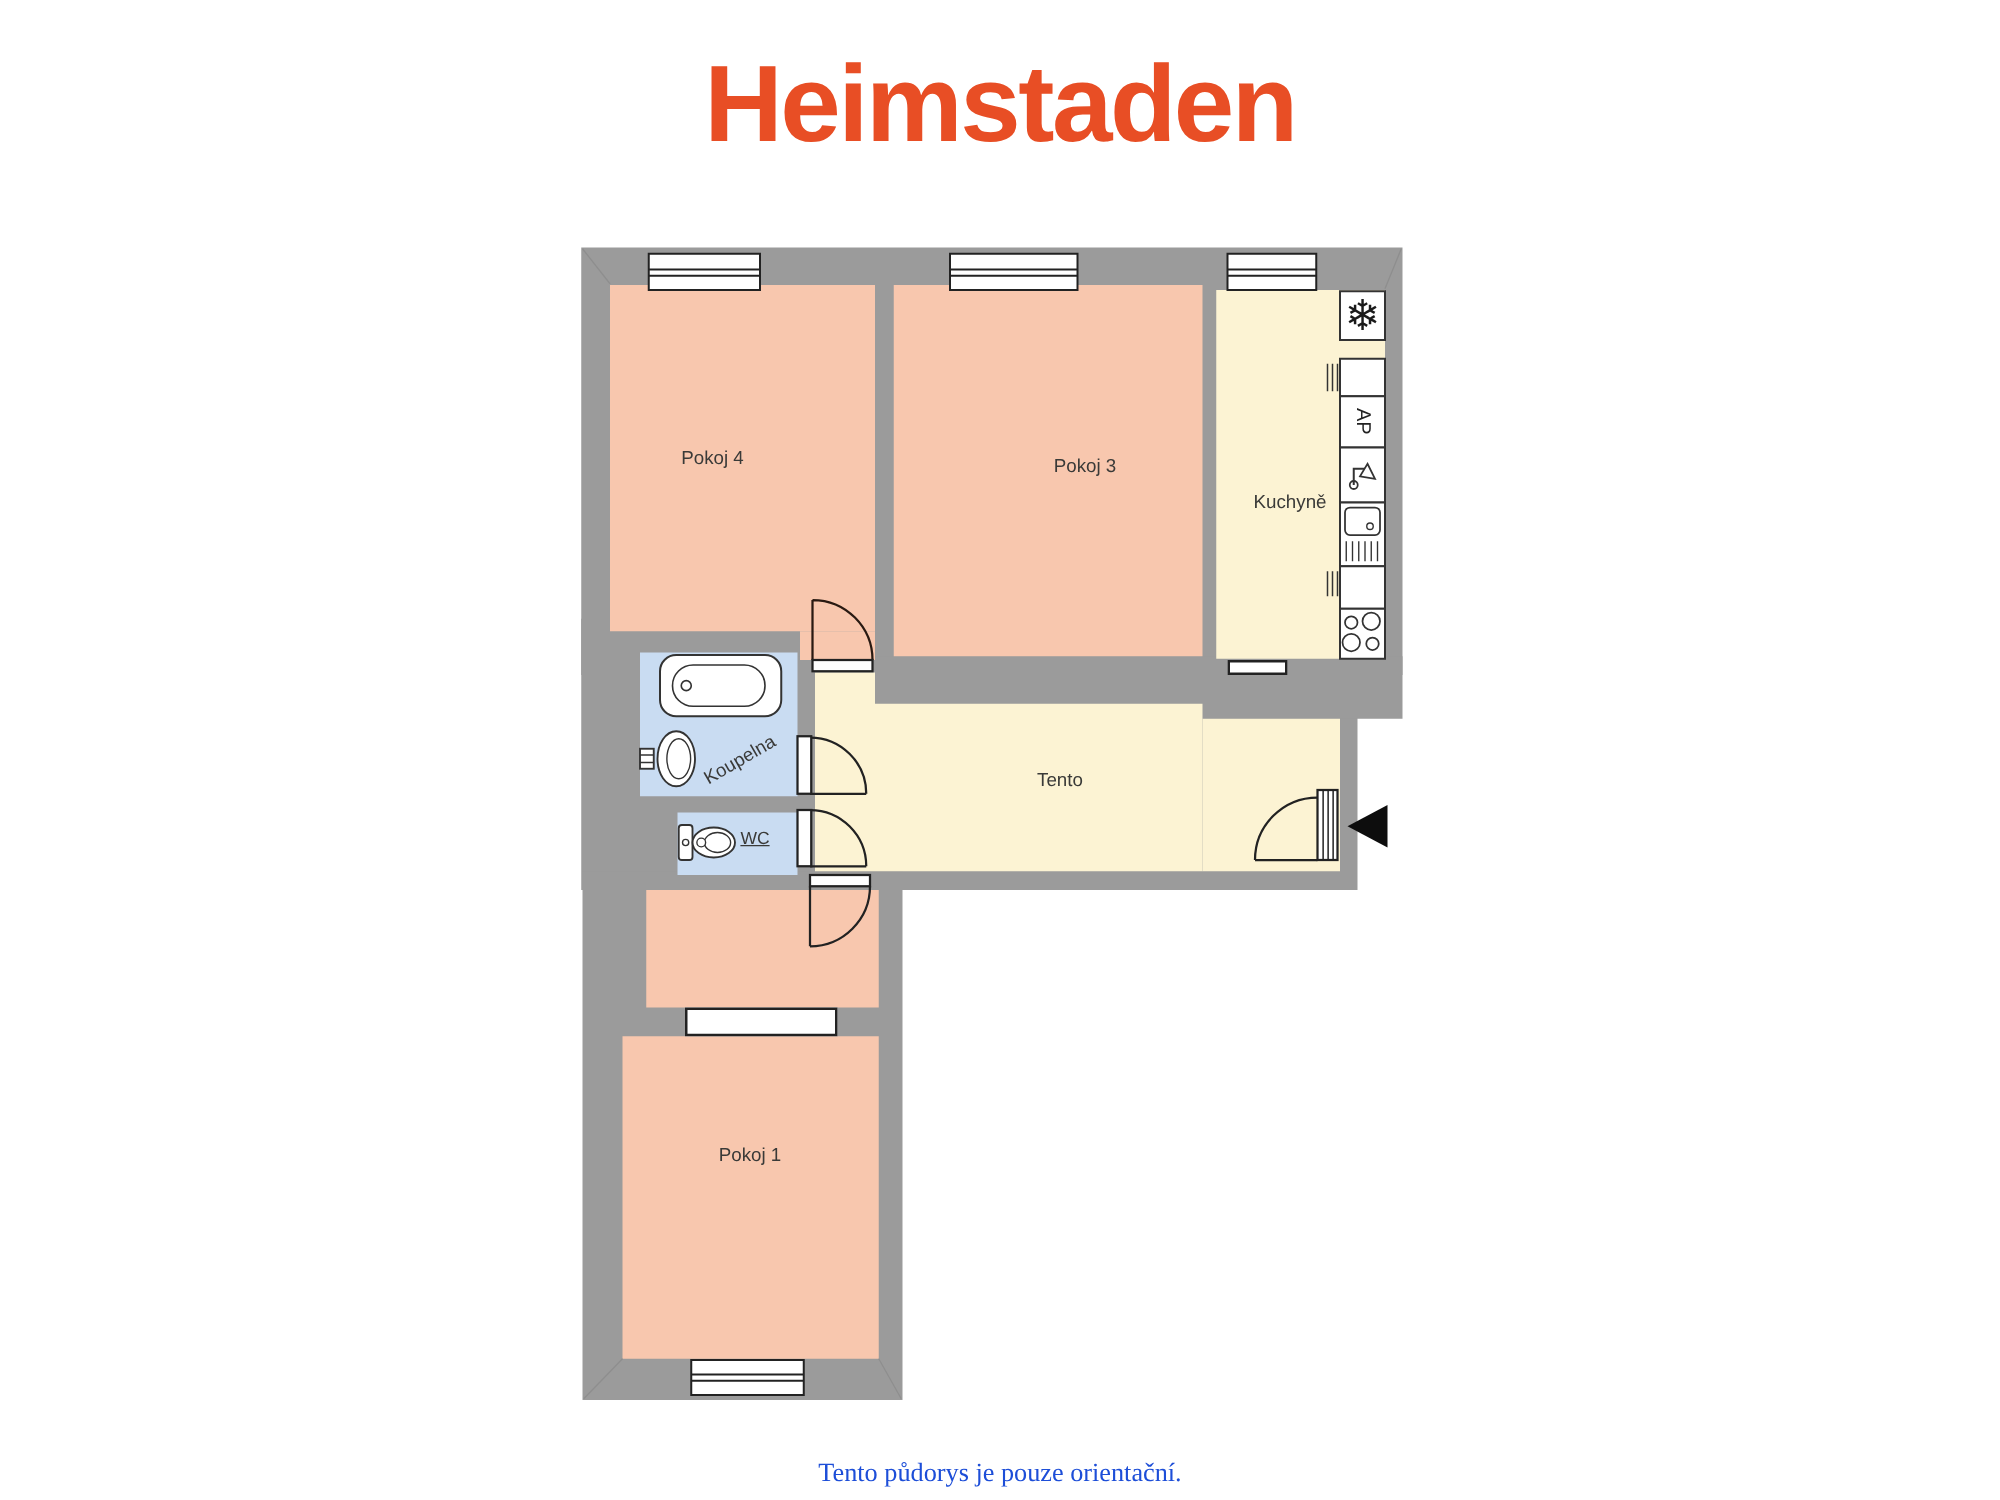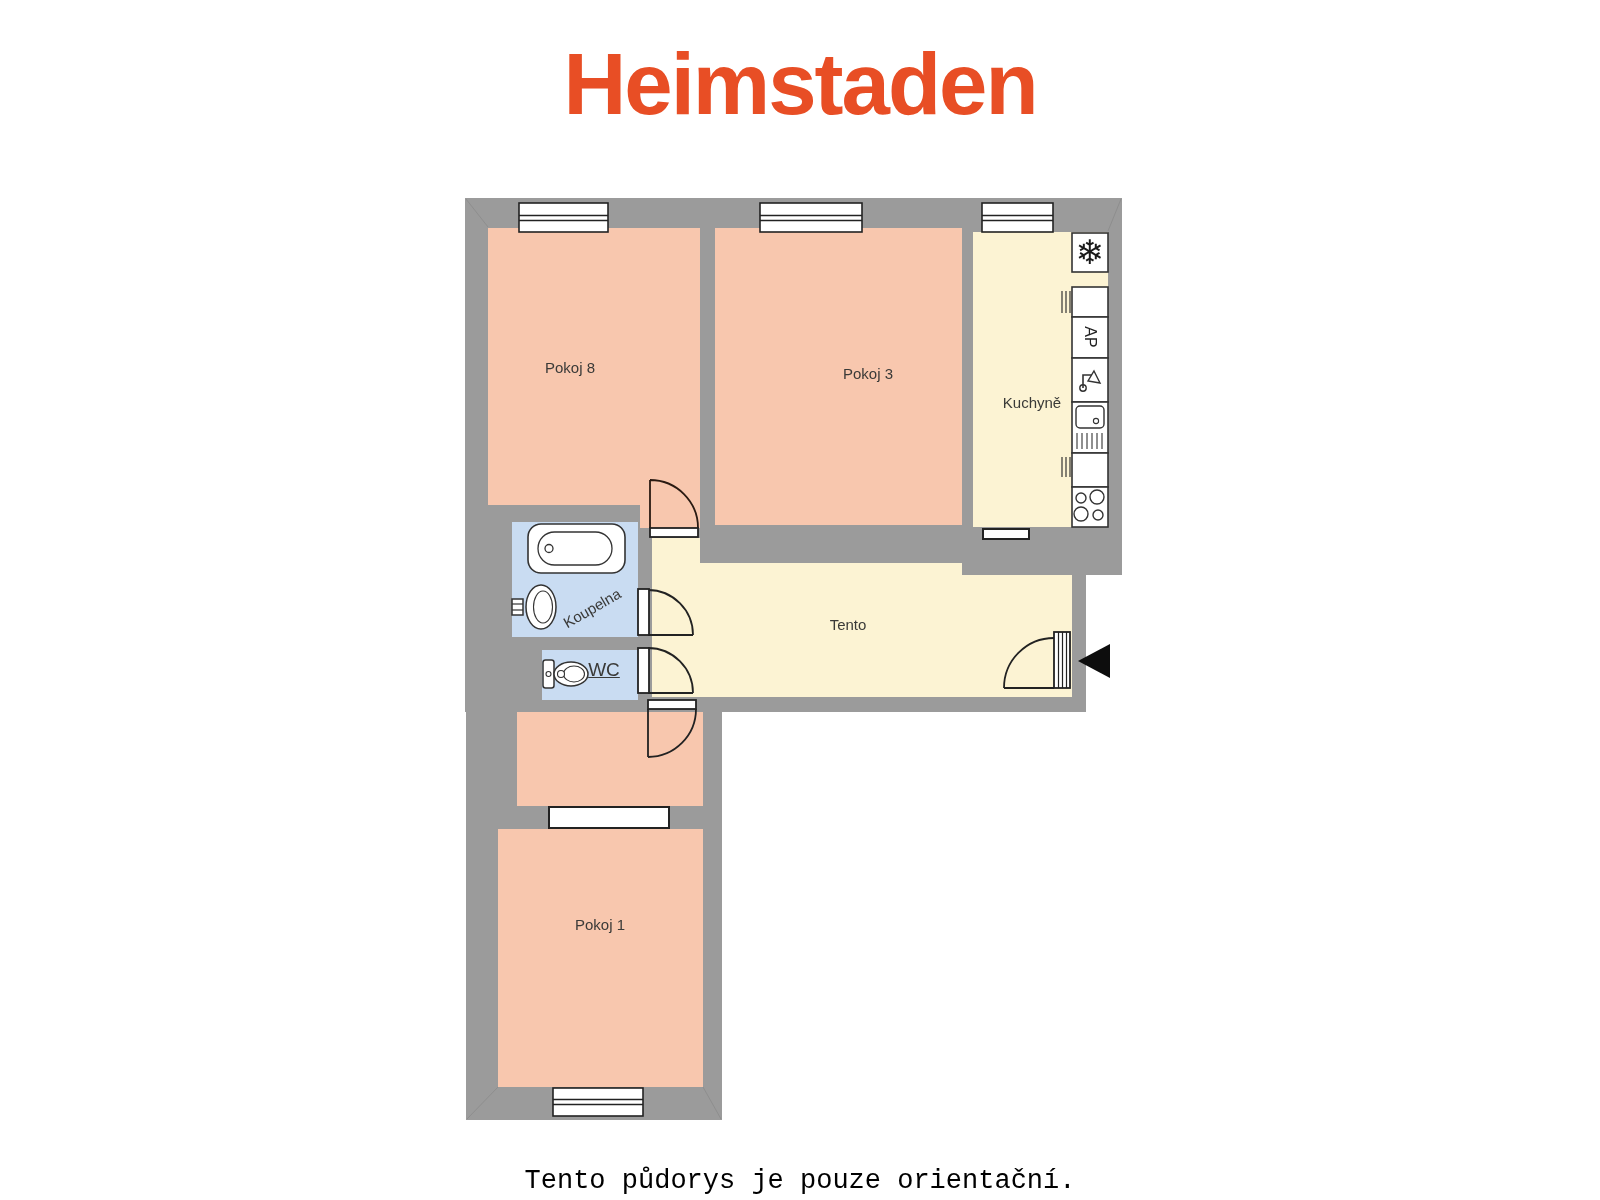--- a/index.html
+++ b/index.html
@@ -9,24 +9,24 @@
   .wall{background:#9b9b9b;}
   .room-warm{background:#f8c7ae;}
   .room-light{background:#fcf3d3;}
   .room-wet{background:#c9dcf2;}
   .opening{background:#ffffff;border:2px solid #222;}
   .logo{position:absolute;left:50%;top:34px;transform:translateX(-50%);
         font-size:87px;font-weight:bold;letter-spacing:-2px;color:#e84e25;
         font-family:"Liberation Sans",sans-serif;white-space:nowrap;}
   .room-label{position:absolute;transform:translate(-50%,-50%);
         font-size:15px;color:#3a3a38;white-space:nowrap;}
-  .room-label.small{font-size:19px;text-decoration:underline;}
+  .room-label.small{font-size:14px;text-decoration:underline;}
   .room-label.rot{transform:translate(-50%,-50%) rotate(-30deg);}
   .footer{position:absolute;left:50%;top:1166px;transform:translateX(-50%);
-        font-size:27px;color:#000000;font-family:Liberation Mono, monospace;white-space:nowrap;}
+        font-size:21px;color:#1d4ed8;font-family:Liberation Serif, serif;white-space:nowrap;}
   svg{position:absolute;left:0;top:0;}
 </style>
 </head>
 <body>
 
 <div class="page">
 
   <div class="logo">Heimstaden</div>
 
   <div class="abs wall" style="left:465px;top:198px;width:657px;height:342px;"></div>
@@ -177,21 +177,21 @@
 
     <g fill="#fff" stroke="#333" stroke-width="1.4">
       <rect x="1072" y="487" width="36" height="40" stroke-width="1.6"></rect>
       <circle cx="1081" cy="498" r="5"></circle>
       <circle cx="1097" cy="497" r="7"></circle>
       <circle cx="1081" cy="514" r="7"></circle>
       <circle cx="1098" cy="515" r="5"></circle>
     </g>
   </svg>
 
-  <div class="room-label" style="left:570px;top:367px;">Pokoj 8</div>
+  <div class="room-label" style="left:570px;top:367px;">Pokoj 4</div>
   <div class="room-label" style="left:868px;top:373px;">Pokoj 3</div>
   <div class="room-label" style="left:1032px;top:402px;">Kuchyně</div>
   <div class="room-label" style="left:848px;top:624px;">Tento</div>
   <div class="room-label rot" style="left:592px;top:608px;">Koupelna</div>
   <div class="room-label small" style="left:604px;top:670px;">WC</div>
   <div class="room-label" style="left:600px;top:924px;">Pokoj 1</div>
 
   <div class="footer">Tento půdorys je pouze orientační.</div>
 </div>
 

